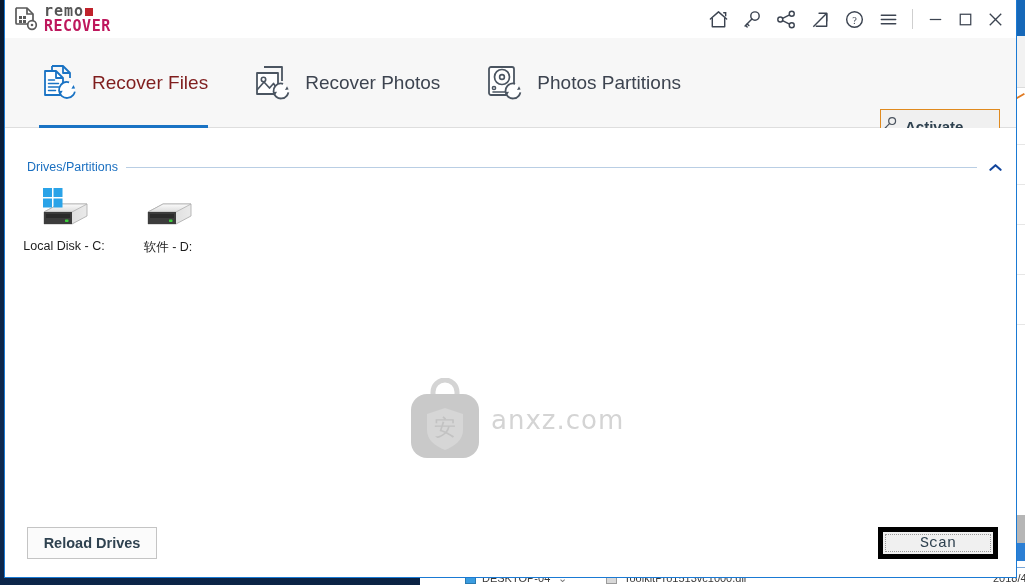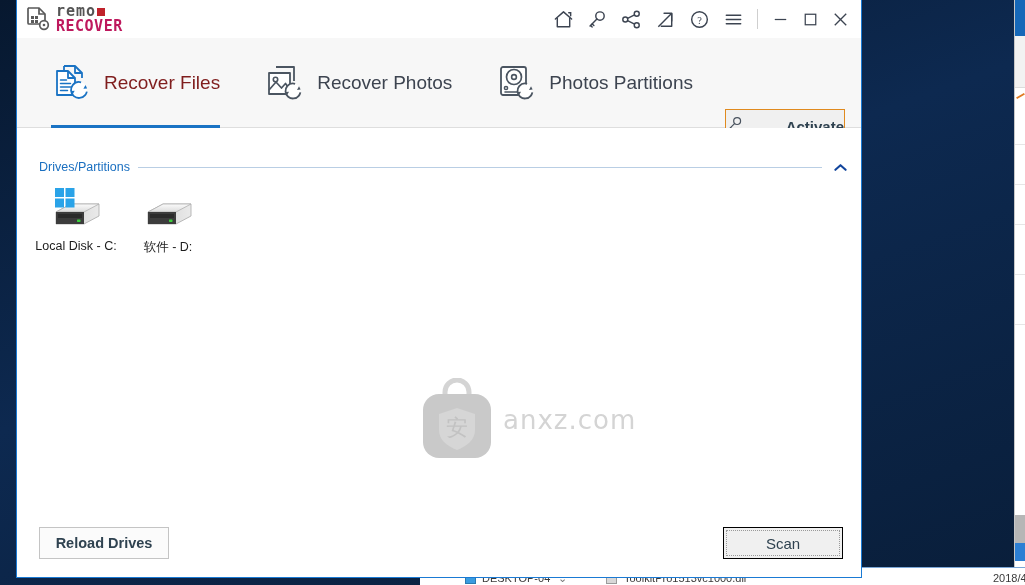--- a/index.html
+++ b/index.html
@@ -45,21 +45,21 @@
   }
   .bb-cell { position:absolute; top:0; }
   .bb-icon {
     position:absolute; width:11px; height:10px; top:2px;
     background:#3a9ce0; border:1px solid #2a7ab0;
   }
   .bb-icon.doc { background:#d8d8d8; border-color:#9b9b9b; }
 
   
   #app-window {
-    position: absolute; left: 16px; top: 0; width: 846px; height: 578px;
+    position: absolute; left: 4px; top: 0; width: 1013px; height: 578px;
     background: #ffffff;
     border: 1px solid #1a7ad4;
     border-top: none;
     display: flex; flex-direction: column;
   }
 
   
   #titlebar {
     height: 38px; flex: 0 0 38px;
     background: #ffffff;
@@ -104,39 +104,39 @@
   .tab.active::after {
     content: ""; position: absolute; left: 0px; right: 44px; bottom: 0;
     height: 3px; background: #1a73c4;
   }
   .tab .tab-icon { width: 42px; height: 42px; display:block; }
 
   #activate-btn {
     position: absolute; right: 16px; top: 71px;
     width: 120px; height: 34px;
     border: 1px solid #e08a1e; background: #f0f0f0;
-    display: flex; align-items: center; justify-content: space-between; gap: 6px;
+    display: flex; align-items: center; justify-content: flex-start; gap: 6px;
     cursor: default;
   }
   #activate-btn .act-label { font-size: 15px; font-weight: bold; color: #2f4250; }
 
   
   #content { flex: 1 1 auto; position: relative; background: #ffffff; }
 
   #drives-header {
     position: absolute; left: 22px; right: 14px; top: 32px;
     display: flex; align-items: center; gap: 8px;
   }
   #drives-header .dh-label { font-size: 12.5px; color: #1a6fc0; white-space: nowrap; }
   #drives-header .dh-rule { flex: 1 1 auto; height: 1px; background: #b9cee4; }
   #drives-header .dh-chevron { color:#12459c; font-size: 13px; line-height: 1; padding-left: 4px; }
 
   #drive-list {
     position: absolute; left: 14px; top: 54px;
-    display: flex; gap: 2px;
+    display: flex; gap: 14px;
   }
   .drive-item {
     width: 90px; display: flex; flex-direction: column; align-items: center;
     cursor: default; padding-top: 4px;
   }
   .drive-item .drive-caption {
     margin-top: 7px; font-size: 12.5px; color: #1d1d1d; white-space: nowrap;
   }
   .drive-glyph { width: 58px; height: 46px; position: relative; }
 
@@ -162,23 +162,23 @@
   #reload-btn {
     position: absolute; left: 22px; bottom: 18px;
     width: 130px; height: 32px;
     background: #fbfbfb; border: 1px solid #c4c4c4;
     display: flex; align-items: center; justify-content: center;
     font-size: 14.5px; color: #2f4250; font-weight: bold; cursor: default;
   }
   #scan-btn {
     position: absolute; right: 18px; bottom: 18px;
     width: 120px; height: 32px;
-    background: #f0f0f0; border: 1px solid #000000;
+    background: #f0f0f0; border: 5px solid #000000;
     display: flex; align-items: center; justify-content: center;
-    font-size: 15px; color: #2f4250; cursor: default;
+    font-size: 15px; color: #2f4250; cursor: default; font-family: Liberation Mono, monospace;
   }
   #scan-btn .focus-ring {
     position: absolute; inset: 2px; border: 1px dotted #9a9a9a;
   }
   #scan-btn .scan-label { position: relative; z-index: 1; }
 </style>
 </head>
 <body>
 
 <div id="desktop">

